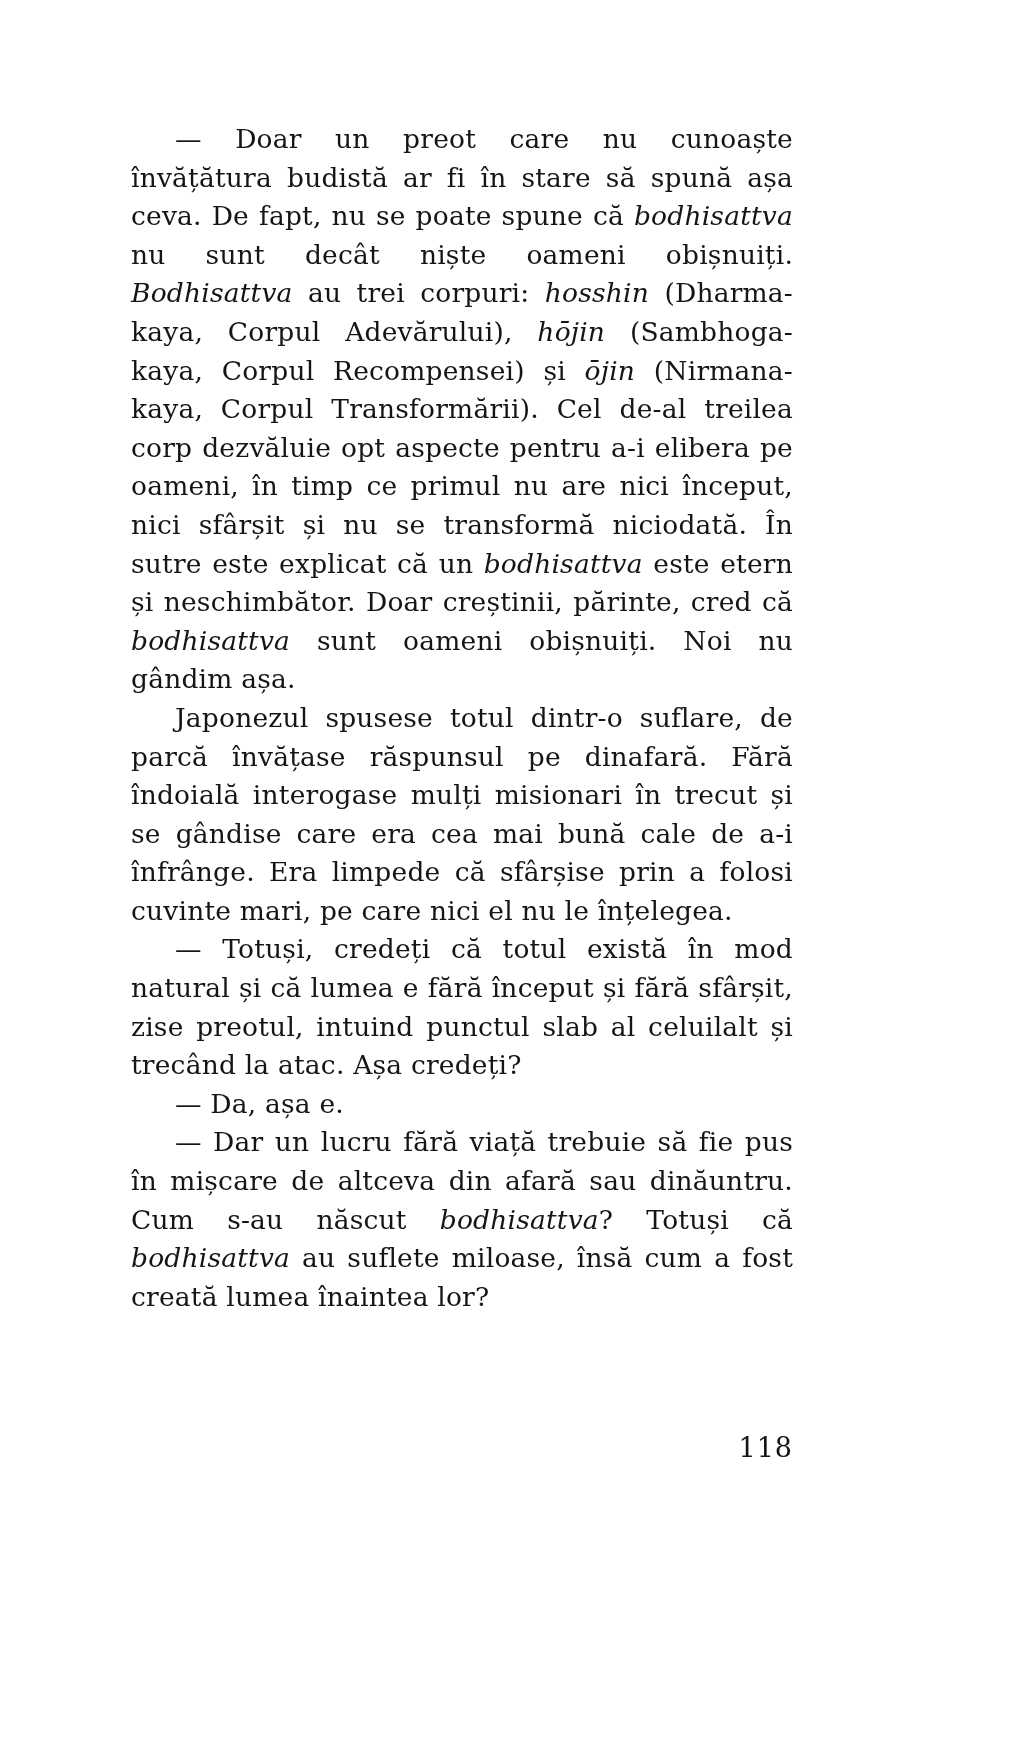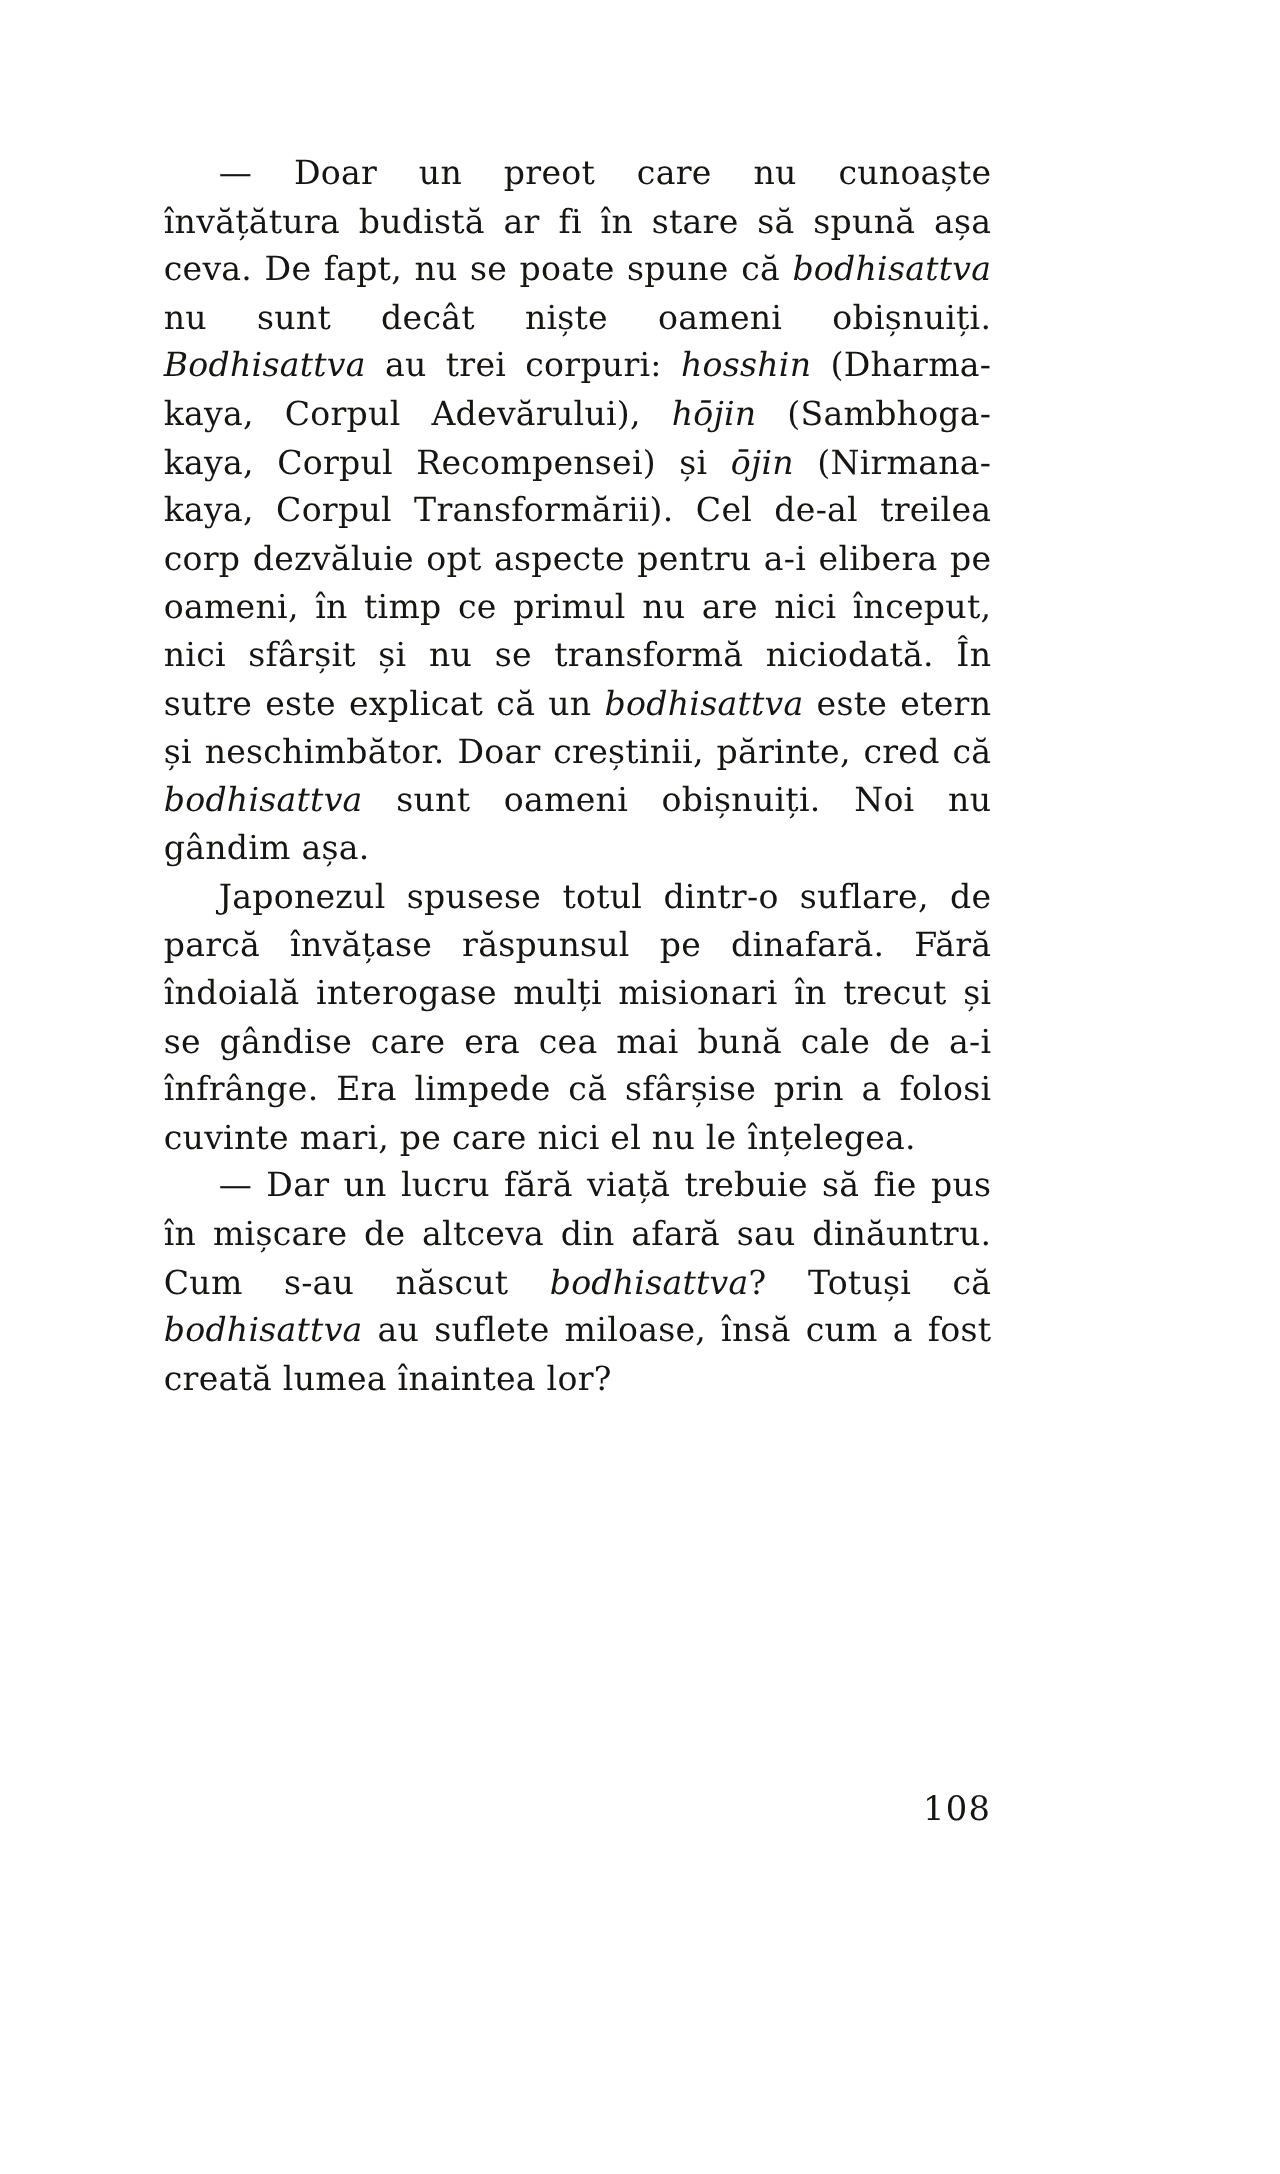--- a/index.html
+++ b/index.html
@@ -46,16 +46,18 @@
     letter-spacing: 1px;
   }
 </style>
 </head>
 <body>
 
 <div class="page">
   <div class="text-block">
       <p class="indent"><span>— Doar un preot care nu cunoaște învățătura budistă ar fi în stare să spună așa ceva. De fapt, nu se poate spune că </span><em>bodhisattva</em><span> nu sunt decât niște oameni obișnuiți. </span><em>Bodhisattva</em><span> au trei corpuri: </span><em>hosshin</em><span> (Dharma-kaya, Corpul Adevărului), </span><em>hōjin</em><span> (Sambhoga-kaya, Corpul Recompensei) și </span><em>ōjin</em><span> (Nirmana-kaya, Corpul Transformării). Cel de-al treilea corp dezvăluie opt aspecte pentru a-i elibera pe oameni, în timp ce primul nu are nici început, nici sfârșit și nu se transformă niciodată. În sutre este explicat că un </span><em>bodhisattva</em><span> este etern și neschimbător. Doar creștinii, părinte, cred că </span><em>bodhisattva</em><span> sunt oameni obișnuiți. Noi nu gândim așa.</span></p>
       <p class="indent"><span>Japonezul spusese totul dintr-o suflare, de parcă învățase răspunsul pe dinafară. Fără îndoială interogase mulți misionari în trecut și se gândise care era cea mai bună cale de a-i înfrânge. Era limpede că sfârșise prin a folosi cuvinte mari, pe care nici el nu le înțelegea.</span></p>
+      <p class="indent"><span>— Totuși, credeți că totul există în mod natural și că lumea e fără început și fără sfârșit, zise preotul, intuind punctul slab al celuilalt și trecând la atac. Așa credeți?</span></p>
+      <p class="indent"><span>— Da, așa e.</span></p>
       <p class="indent"><span>— Dar un lucru fără viață trebuie să fie pus în mișcare de altceva din afară sau dinăuntru. Cum s-au născut </span><em>bodhisattva</em><span>? Totuși că </span><em>bodhisattva</em><span> au suflete miloase, însă cum a fost creată lumea înaintea lor?</span></p>
     </div>
-  <div class="page-number">108</div>
+  <div class="page-number">118</div>
 </div>
 
 </body></html>

